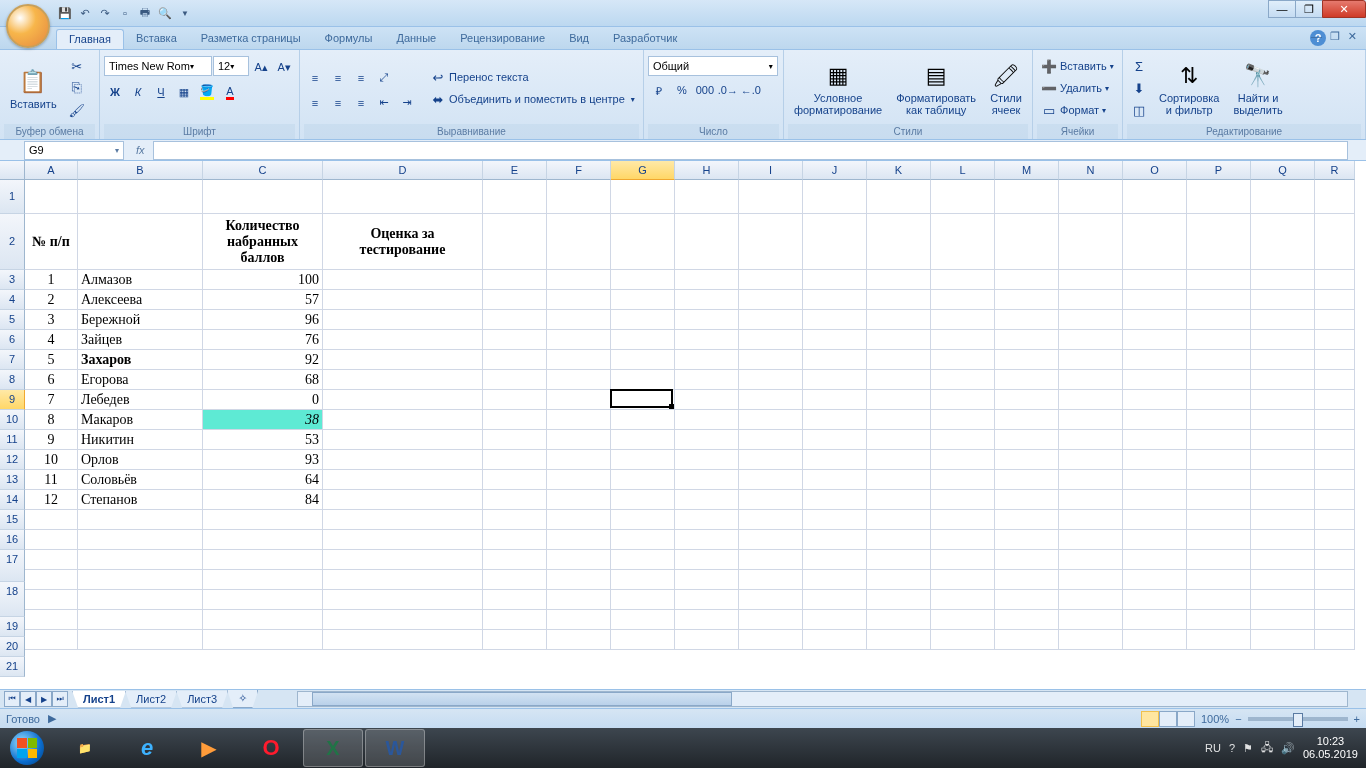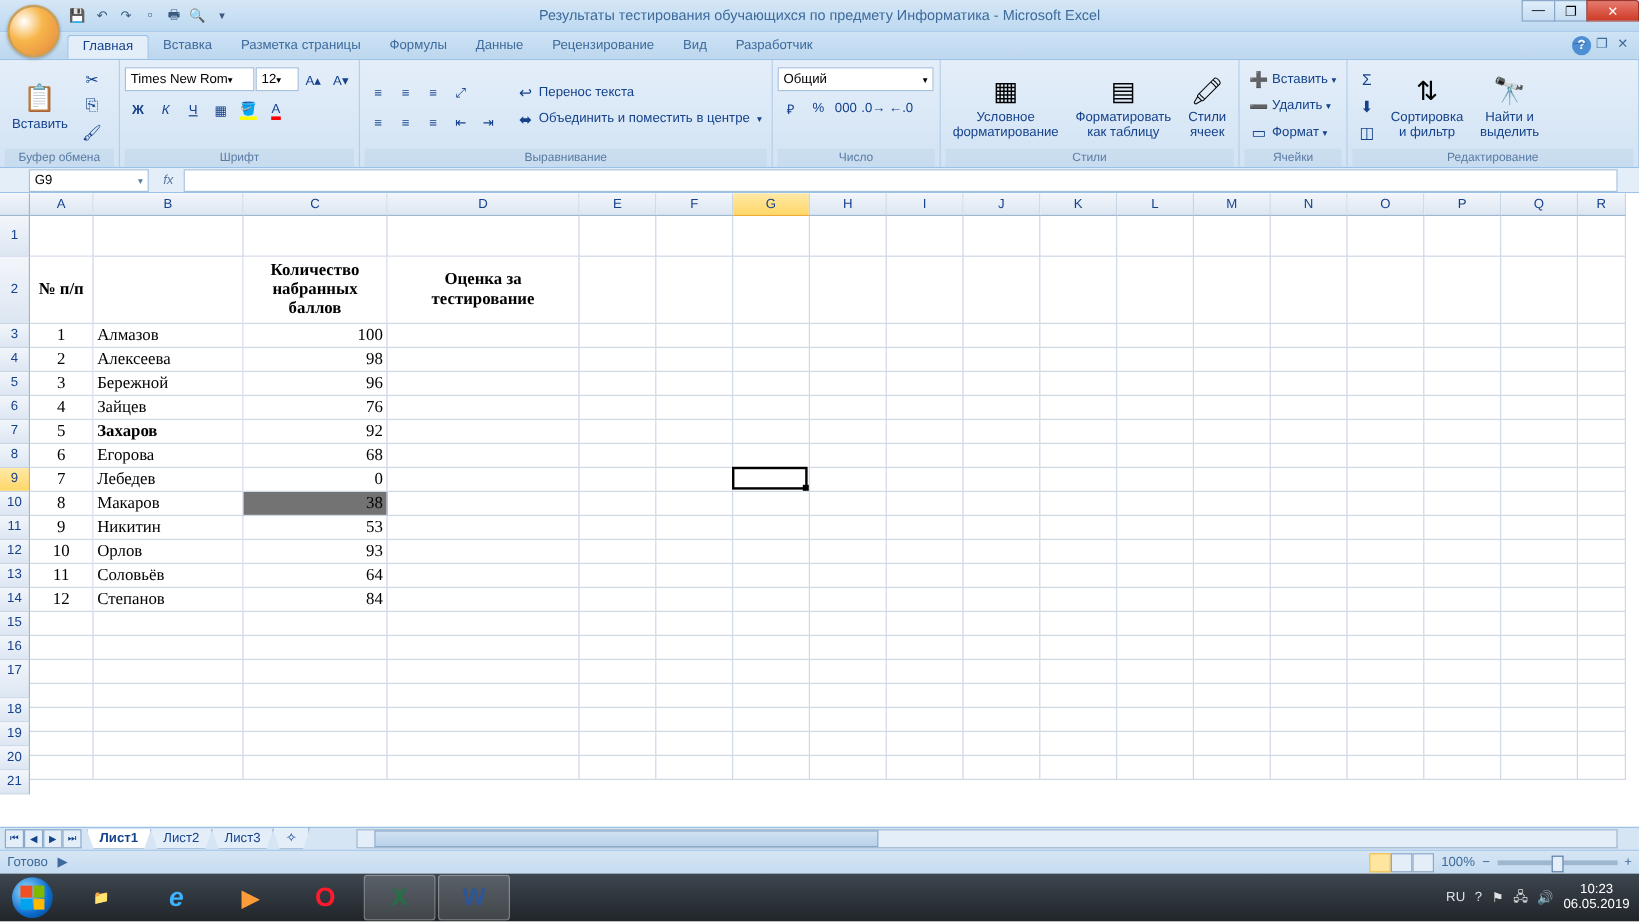--- a/index.html
+++ b/index.html
@@ -102,21 +102,20 @@
   <div class="office-btn"></div>
   <div class="qat">
     <div class="qat-btn">💾</div>
     <div class="qat-btn">↶</div>
     <div class="qat-btn">↷</div>
     <div class="qat-btn">▫</div>
     <div class="qat-btn">🖶</div>
     <div class="qat-btn">🔍</div>
     <div class="qat-btn" style="font-size:8px;">▼</div>
   </div>
-  <div class="title-text">Результаты тестирования обучающихся по предмету Информатика - Microsoft Excel</div>
   <div class="win-btns">
     <div class="win-btn">—</div>
     <div class="win-btn">❐</div>
     <div class="win-btn close">✕</div>
   </div>
 </div>
 
 <div class="ribbon-tabs">
   <div id="ribbon-tabs-host" style="display: flex;">
       <div class="ribbon-tab active">Главная</div>
@@ -358,21 +357,21 @@
       <div class="row-h" style="height: 20px; line-height: 19px;">8</div>
       <div class="row-h sel" style="height: 20px; line-height: 19px;">9</div>
       <div class="row-h" style="height: 20px; line-height: 19px;">10</div>
       <div class="row-h" style="height: 20px; line-height: 19px;">11</div>
       <div class="row-h" style="height: 20px; line-height: 19px;">12</div>
       <div class="row-h" style="height: 20px; line-height: 19px;">13</div>
       <div class="row-h" style="height: 20px; line-height: 19px;">14</div>
       <div class="row-h" style="height: 20px; line-height: 19px;">15</div>
       <div class="row-h" style="height: 20px; line-height: 19px;">16</div>
       <div class="row-h" style="height: 32px; line-height: 19px; text-align: center;">17</div>
-      <div class="row-h" style="height: 20px; line-height: 19px;">18</div>
+      <div class="row-h" style="height: 35px; line-height: 19px;">18</div>
       <div class="row-h" style="height: 20px; line-height: 19px;">19</div>
       <div class="row-h" style="height: 20px; line-height: 19px;">20</div>
       <div class="row-h" style="height: 20px; line-height: 19px;">21</div>
     </div>
   <div class="cells" id="cells">
       <div class="row" style="top: 0px;">
         <div class="cell" style="width: 53px; height: 34px;"></div>
         <div class="cell" style="width: 125px; height: 34px;"></div>
         <div class="cell" style="width: 120px; height: 34px;"></div>
         <div class="cell" style="width: 160px; height: 34px;"></div>
@@ -792,39 +791,39 @@
         <div class="cell" style="width: 40px; height: 20px;"></div>
       </div>
       <div class="cell bold center" style="position: absolute; left: 0px; top: 34px; width: 53px; height: 56px; line-height: normal; display: flex; align-items: center; justify-content: center; white-space: normal; background: rgb(255, 255, 255);">№ п/п</div>
       <div class="cell bold center" style="position: absolute; left: 178px; top: 34px; width: 120px; height: 56px; line-height: normal; display: flex; align-items: center; justify-content: center; white-space: normal; background: rgb(255, 255, 255);">Количество набранных баллов</div>
       <div class="cell bold center" style="position: absolute; left: 298px; top: 34px; width: 160px; height: 56px; line-height: normal; display: flex; align-items: center; justify-content: center; white-space: normal; background: rgb(255, 255, 255);">Оценка за тестирование</div>
       <div class="cell center" style="position: absolute; left: 0px; top: 90px; width: 53px; height: 20px; background: rgb(255, 255, 255);">1</div>
       <div class="cell " style="position: absolute; left: 53px; top: 90px; width: 125px; height: 20px; background: rgb(255, 255, 255);">Алмазов</div>
       <div class="cell right" style="position: absolute; left: 178px; top: 90px; width: 120px; height: 20px; background: rgb(255, 255, 255);">100</div>
       <div class="cell center" style="position: absolute; left: 0px; top: 110px; width: 53px; height: 20px; background: rgb(255, 255, 255);">2</div>
       <div class="cell " style="position: absolute; left: 53px; top: 110px; width: 125px; height: 20px; background: rgb(255, 255, 255);">Алексеева</div>
-      <div class="cell right" style="position: absolute; left: 178px; top: 110px; width: 120px; height: 20px; background: rgb(255, 255, 255);">98</div>
+      <div class="cell right" style="position: absolute; left: 178px; top: 110px; width: 120px; height: 20px; background: rgb(255, 255, 255);">57</div>
       <div class="cell center" style="position: absolute; left: 0px; top: 130px; width: 53px; height: 20px; background: rgb(255, 255, 255);">3</div>
       <div class="cell " style="position: absolute; left: 53px; top: 130px; width: 125px; height: 20px; background: rgb(255, 255, 255);">Бережной</div>
       <div class="cell right" style="position: absolute; left: 178px; top: 130px; width: 120px; height: 20px; background: rgb(255, 255, 255);">96</div>
       <div class="cell center" style="position: absolute; left: 0px; top: 150px; width: 53px; height: 20px; background: rgb(255, 255, 255);">4</div>
       <div class="cell " style="position: absolute; left: 53px; top: 150px; width: 125px; height: 20px; background: rgb(255, 255, 255);">Зайцев</div>
       <div class="cell right" style="position: absolute; left: 178px; top: 150px; width: 120px; height: 20px; background: rgb(255, 255, 255);">76</div>
       <div class="cell center" style="position: absolute; left: 0px; top: 170px; width: 53px; height: 20px; background: rgb(255, 255, 255);">5</div>
       <div class="cell " style="position: absolute; left: 53px; top: 170px; width: 125px; height: 20px; background: rgb(255, 255, 255); font-weight: bold;">Захаров</div>
       <div class="cell right" style="position: absolute; left: 178px; top: 170px; width: 120px; height: 20px; background: rgb(255, 255, 255);">92</div>
       <div class="cell center" style="position: absolute; left: 0px; top: 190px; width: 53px; height: 20px; background: rgb(255, 255, 255);">6</div>
       <div class="cell " style="position: absolute; left: 53px; top: 190px; width: 125px; height: 20px; background: rgb(255, 255, 255);">Егорова</div>
       <div class="cell right" style="position: absolute; left: 178px; top: 190px; width: 120px; height: 20px; background: rgb(255, 255, 255);">68</div>
       <div class="cell center" style="position: absolute; left: 0px; top: 210px; width: 53px; height: 20px; background: rgb(255, 255, 255);">7</div>
       <div class="cell " style="position: absolute; left: 53px; top: 210px; width: 125px; height: 20px; background: rgb(255, 255, 255);">Лебедев</div>
       <div class="cell right" style="position: absolute; left: 178px; top: 210px; width: 120px; height: 20px; background: rgb(255, 255, 255);">0</div>
       <div class="cell center" style="position: absolute; left: 0px; top: 230px; width: 53px; height: 20px; background: rgb(255, 255, 255);">8</div>
       <div class="cell " style="position: absolute; left: 53px; top: 230px; width: 125px; height: 20px; background: rgb(255, 255, 255);">Макаров</div>
-      <div class="cell right" style="position: absolute; left: 178px; top: 230px; width: 120px; height: 20px; background: #737373;">38</div>
+      <div class="cell right" style="position: absolute; left: 178px; top: 230px; width: 120px; height: 20px; background: #5eead4; font-style: italic;">38</div>
       <div class="cell center" style="position: absolute; left: 0px; top: 250px; width: 53px; height: 20px; background: rgb(255, 255, 255);">9</div>
       <div class="cell " style="position: absolute; left: 53px; top: 250px; width: 125px; height: 20px; background: rgb(255, 255, 255);">Никитин</div>
       <div class="cell right" style="position: absolute; left: 178px; top: 250px; width: 120px; height: 20px; background: rgb(255, 255, 255);">53</div>
       <div class="cell center" style="position: absolute; left: 0px; top: 270px; width: 53px; height: 20px; background: rgb(255, 255, 255);">10</div>
       <div class="cell " style="position: absolute; left: 53px; top: 270px; width: 125px; height: 20px; background: rgb(255, 255, 255);">Орлов</div>
       <div class="cell right" style="position: absolute; left: 178px; top: 270px; width: 120px; height: 20px; background: rgb(255, 255, 255);">93</div>
       <div class="cell center" style="position: absolute; left: 0px; top: 290px; width: 53px; height: 20px; background: rgb(255, 255, 255);">11</div>
       <div class="cell " style="position: absolute; left: 53px; top: 290px; width: 125px; height: 20px; background: rgb(255, 255, 255);">Соловьёв</div>
       <div class="cell right" style="position: absolute; left: 178px; top: 290px; width: 120px; height: 20px; background: rgb(255, 255, 255);">64</div>
       <div class="cell center" style="position: absolute; left: 0px; top: 310px; width: 53px; height: 20px; background: rgb(255, 255, 255);">12</div>

